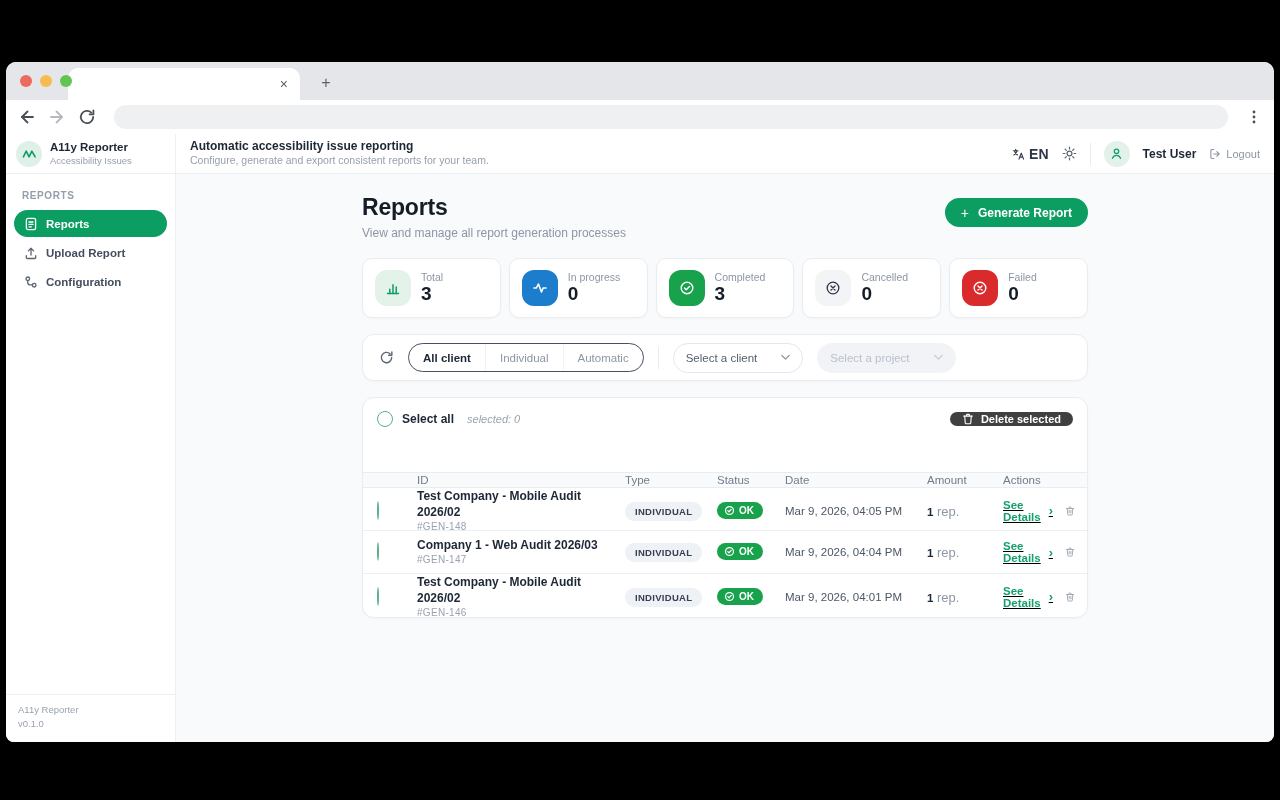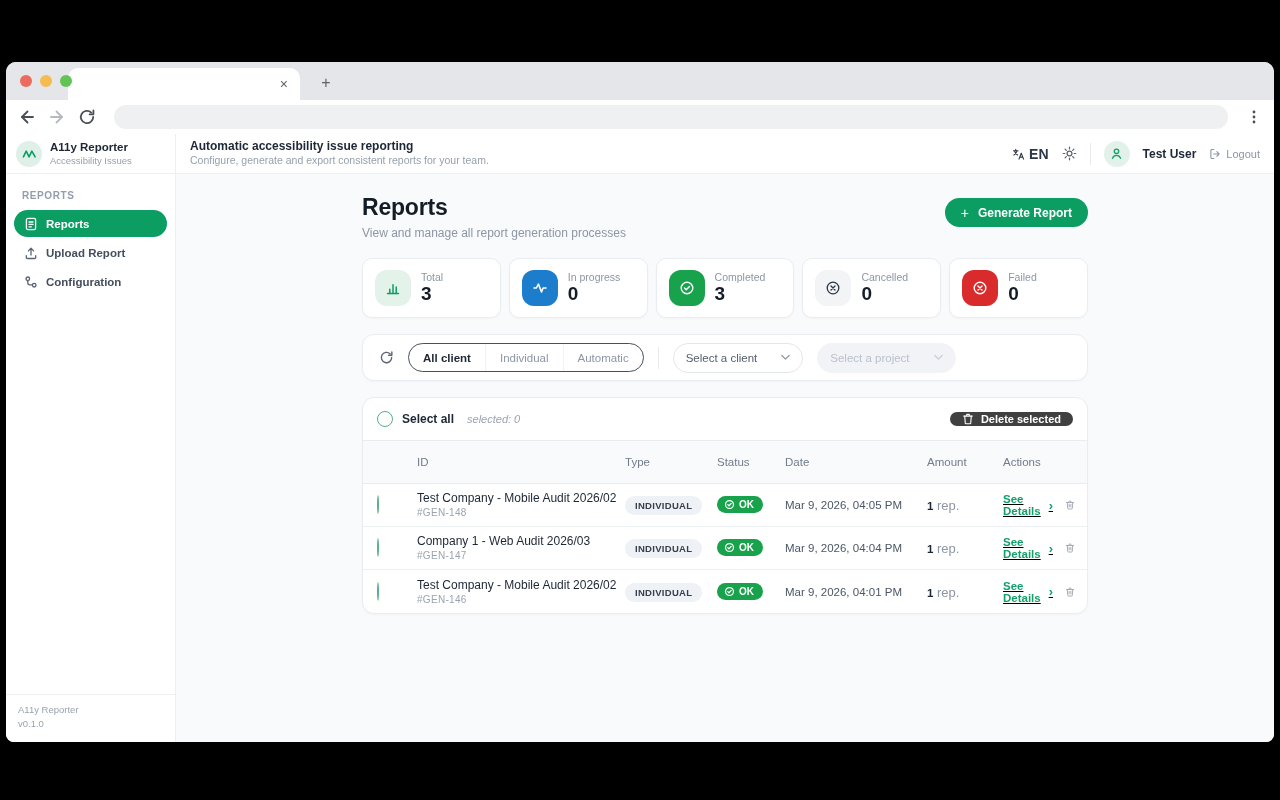--- a/index.html
+++ b/index.html
@@ -94,26 +94,26 @@
   .tablecard { margin-top:16px; background:#fff; border:1px solid #e9edf1; border-radius:12px; overflow:hidden;
                box-shadow:0 1px 2px rgba(16,24,40,.03); }
   .topbar { height:42px; display:flex; align-items:center; padding:0 14px; gap:9px; }
   .cb { width:16px; height:16px; border-radius:50%; border:1.6px solid #57b087; background:#fff; flex-shrink:0; }
   .selall { font-size:12px; font-weight:700; color:#1d2735; }
   .selcount { font-size:11px; color:#9aa3b0; margin-left:4px;font-style:italic; }
   .delbtn { margin-left:auto; background:#404040; color:#fff; border:none; height:14px; border-radius:8px; padding:0 12px;
             font-size:11px; font-weight:700; display:flex; align-items:center; gap:7px; }
   .delbtn svg { width:12px; height:12px; }
   .tgrid { display:grid; grid-template-columns:40px 208px 92px 68px 142px 76px 1fr; padding:0 14px; align-items:center; }
-  .thead { height:44px; background:#f8fafc; border-top:1px solid #e9edf1; border-bottom:1px solid #e9edf1;
-           font-size:11.5px; color:#717c8c; }
+  .thead { height:16px; background:#f8fafc; border-top:1px solid #e9edf1; border-bottom:1px solid #e9edf1;
+           font-size:11.5px; color:#717c8c;margin-top:32px; }
   .th-right { text-align:left; }
   .trow { height:43px; border-bottom:1px solid #edf0f3; }
   .trow:last-child { border-bottom:none; }
-  .rowname { font-size:12px; font-weight:400; color:#1d2735; line-height:1.35; }
+  .rowname { font-size:12px; font-weight:700; color:#1d2735; line-height:1.35; }
   .rowid { font-size:10px; color:#9aa3b0; letter-spacing:.3px; line-height:1.35; }
   .typepill { display:inline-block; background:#eef1f5; border-radius:10px; padding:4px 10px; font-size:9.5px; font-weight:800;
               color:#39404d; letter-spacing:.3px; }
   .okpill { display:inline-flex; align-items:center; gap:4px; background:#17a24b; color:#fff; border-radius:11px;
             padding:3px 9px 3px 7px; font-size:10px; font-weight:800; }
   .okpill svg { width:11px; height:11px; }
   .rowdate { font-size:11.5px; color:#4c5666; }
   .amtval { font-size:11.5px; font-weight:700; color:#1d2735; }
   .amtunit { font-size:13px; color:#8d96a5;text-align:right; }
   .actions { display:flex; justify-content:flex-end; align-items:center; gap:12px;text-decoration:underline; }

